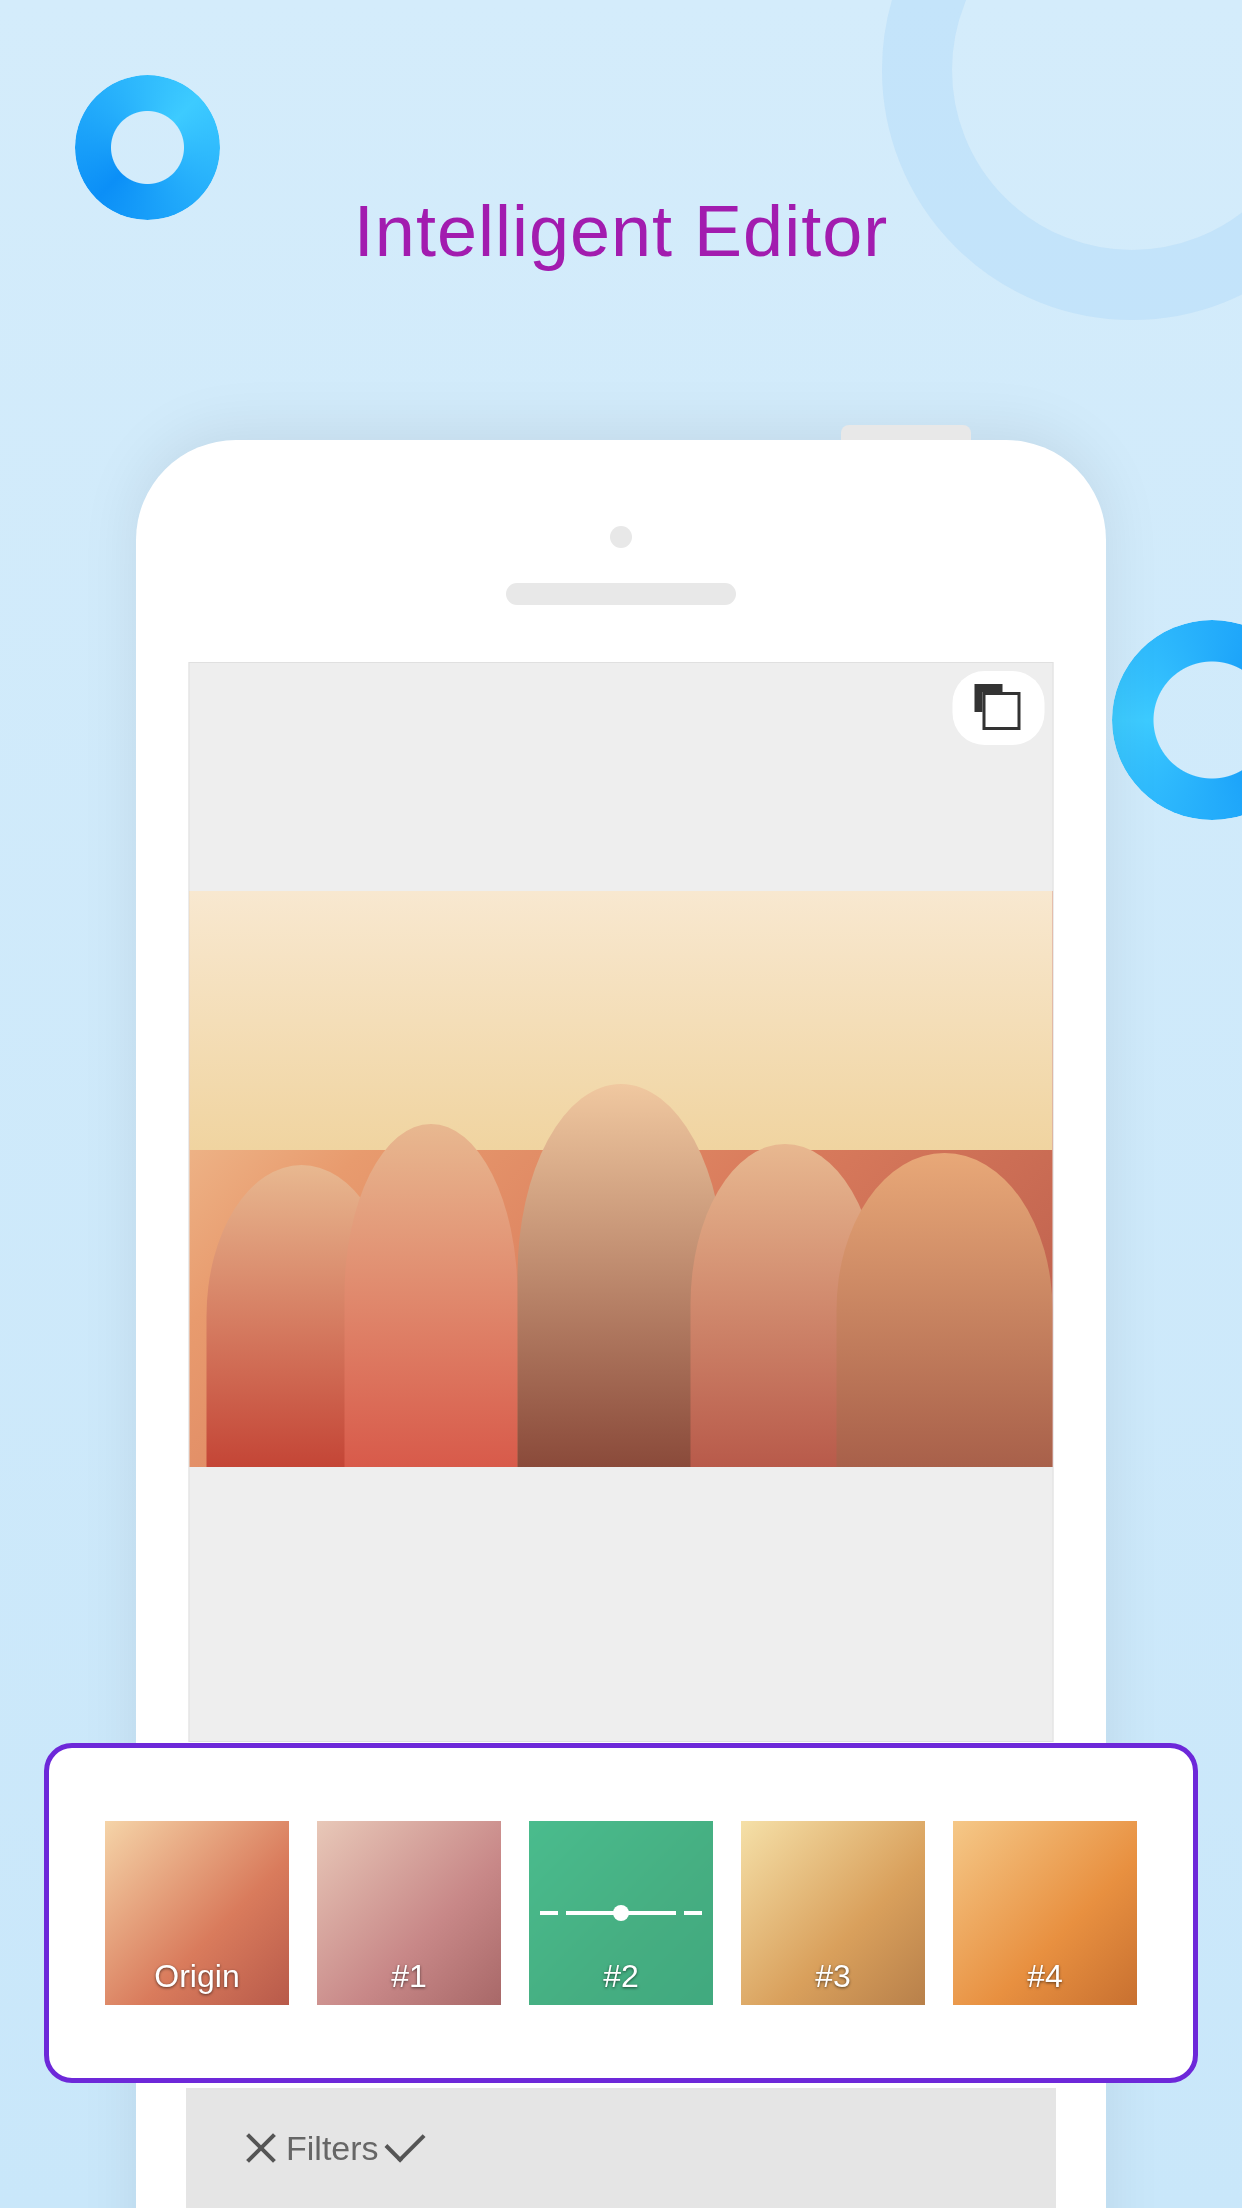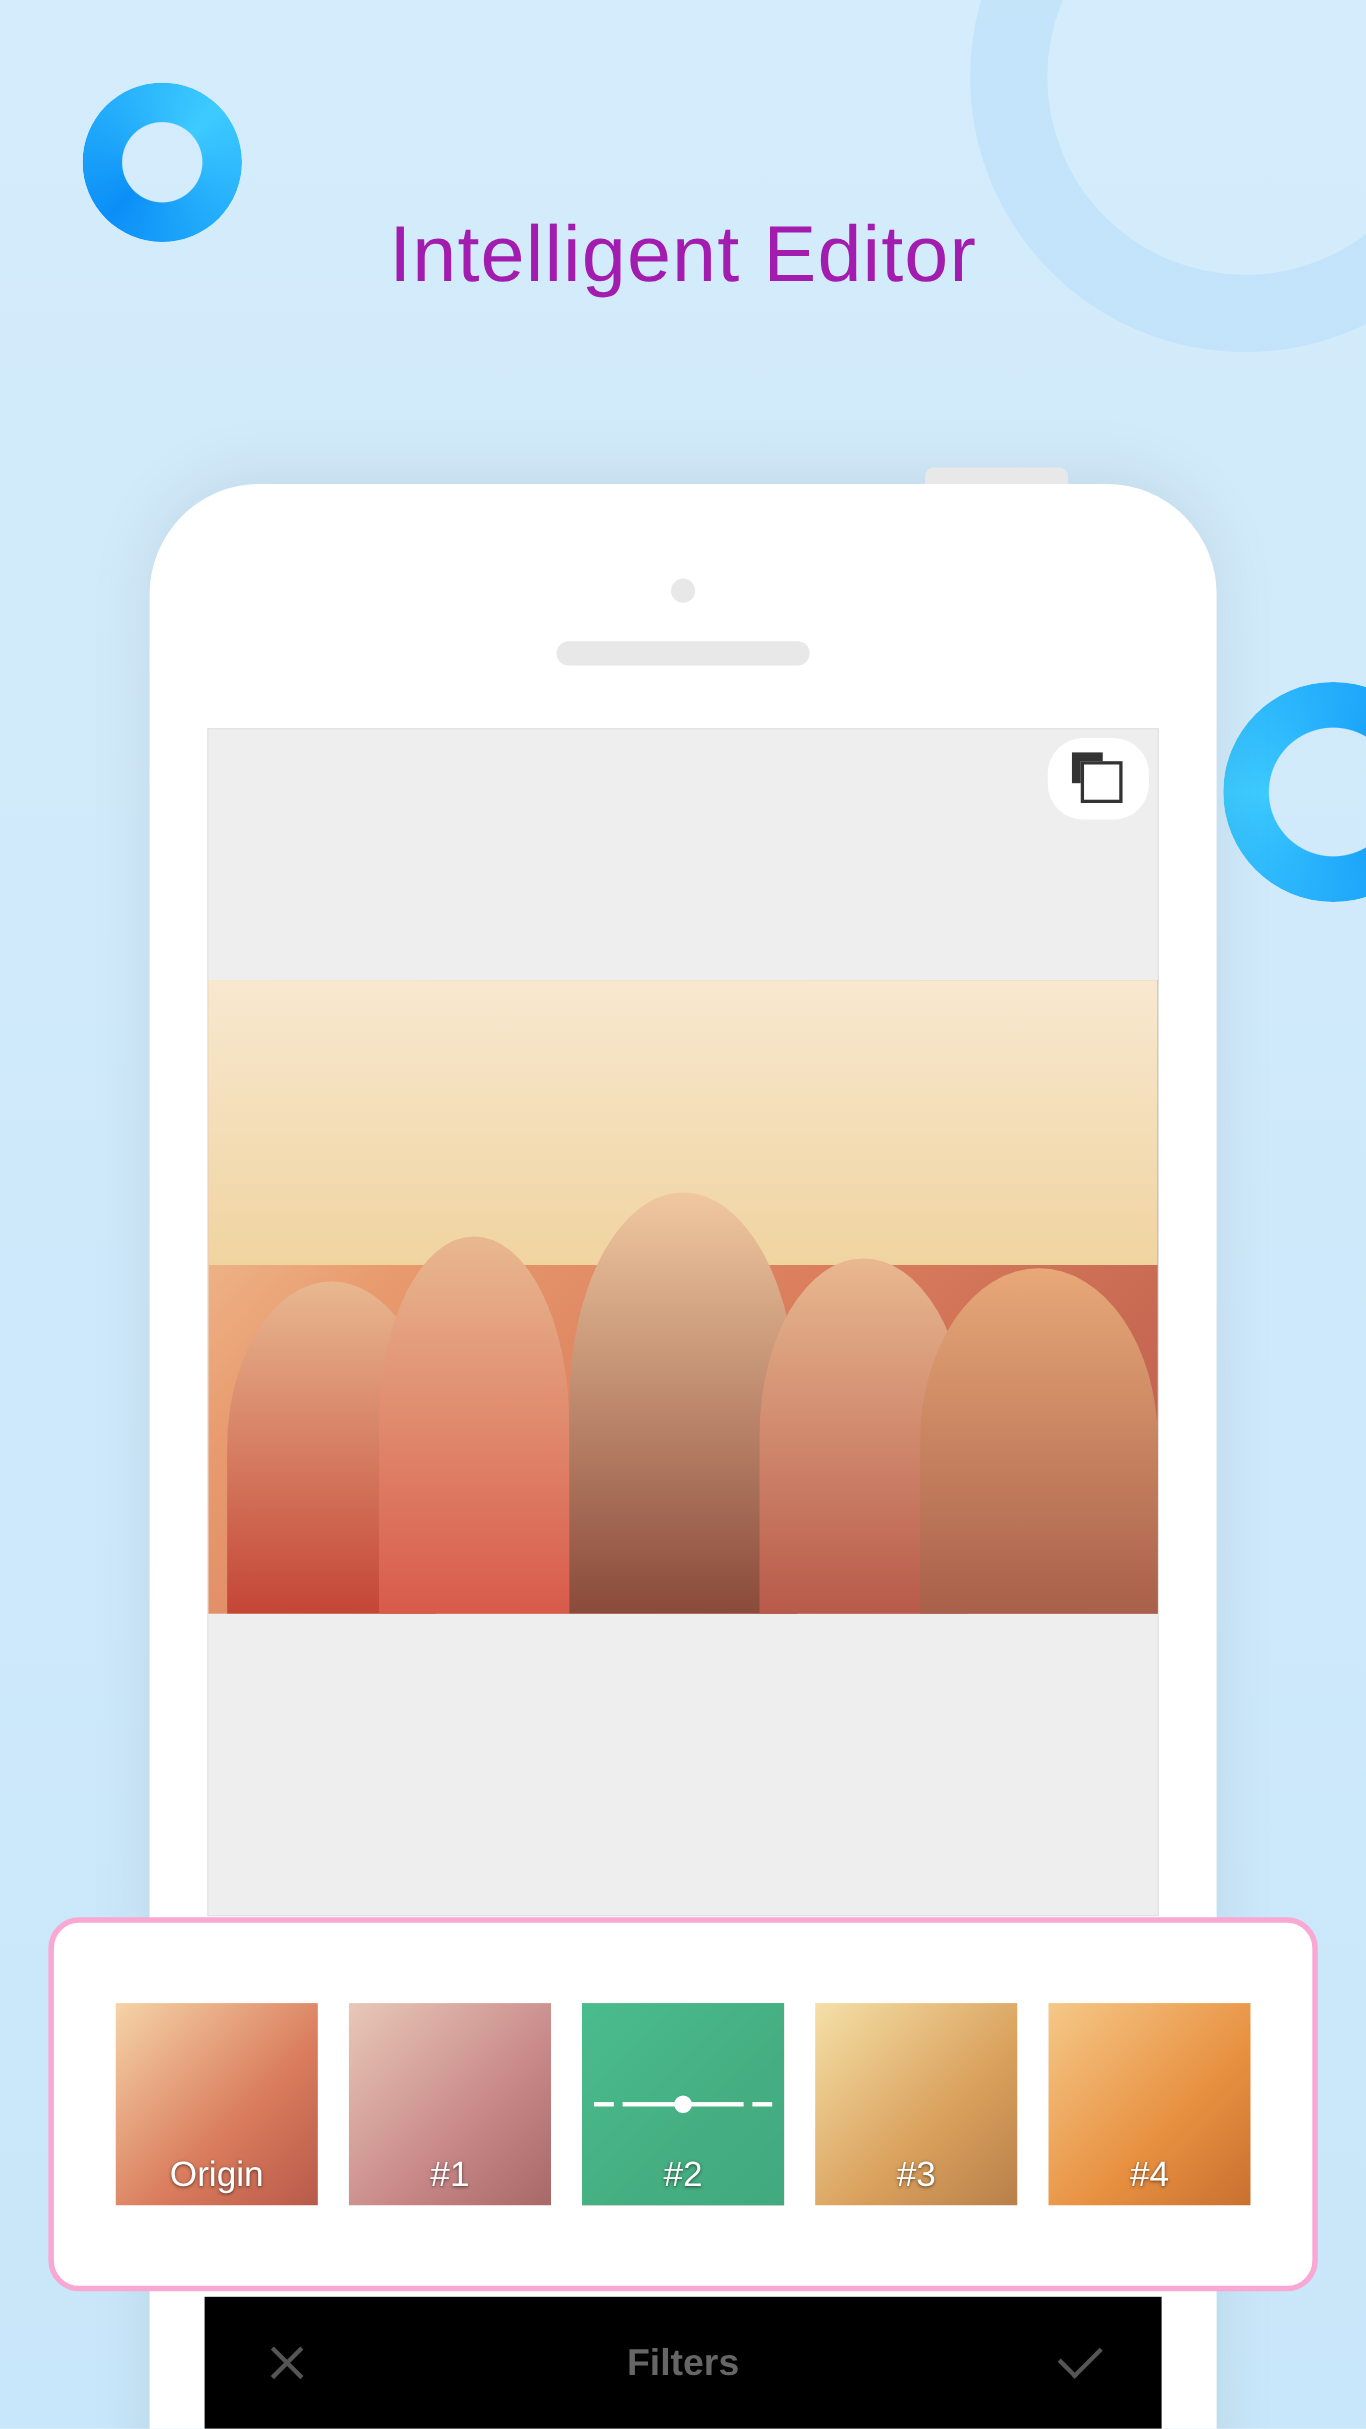--- a/index.html
+++ b/index.html
@@ -200,21 +200,21 @@
     .p5 { left: 75%; bottom: 0; width: 25%; height: 78%; background: linear-gradient(180deg, #e8a878 0%, #a8604a 100%); }
     
     
     .filter-panel {
       position: absolute;
       bottom: 125px;
       left: 44px;
       right: 44px;
       height: 340px;
       background: #ffffff;
-      border: 5px solid #f9a8d4;
+      border: 5px solid #6d28d9;
       border-radius: 28px;
       display: flex;
       align-items: center;
       justify-content: center;
       gap: 28px;
       padding: 0 40px;
     }
     
     .filter-thumb {
       position: relative;
@@ -279,26 +279,24 @@
     }
     
     
     .bottom-bar {
       position: absolute;
       bottom: 0;
       left: 50%;
       transform: translateX(-50%);
       width: 870px;
       height: 120px;
-      background: #000000;
+      background: #e5e5e5;
       display: flex;
       align-items: center;
-      justify-content: space-between;
       padding: 0 50px;
-      font-weight: bold;
     }
     
     .bar-close {
       width: 50px;
       height: 50px;
       position: relative;
     }
     
     .bar-close::before,
     .bar-close::after {

